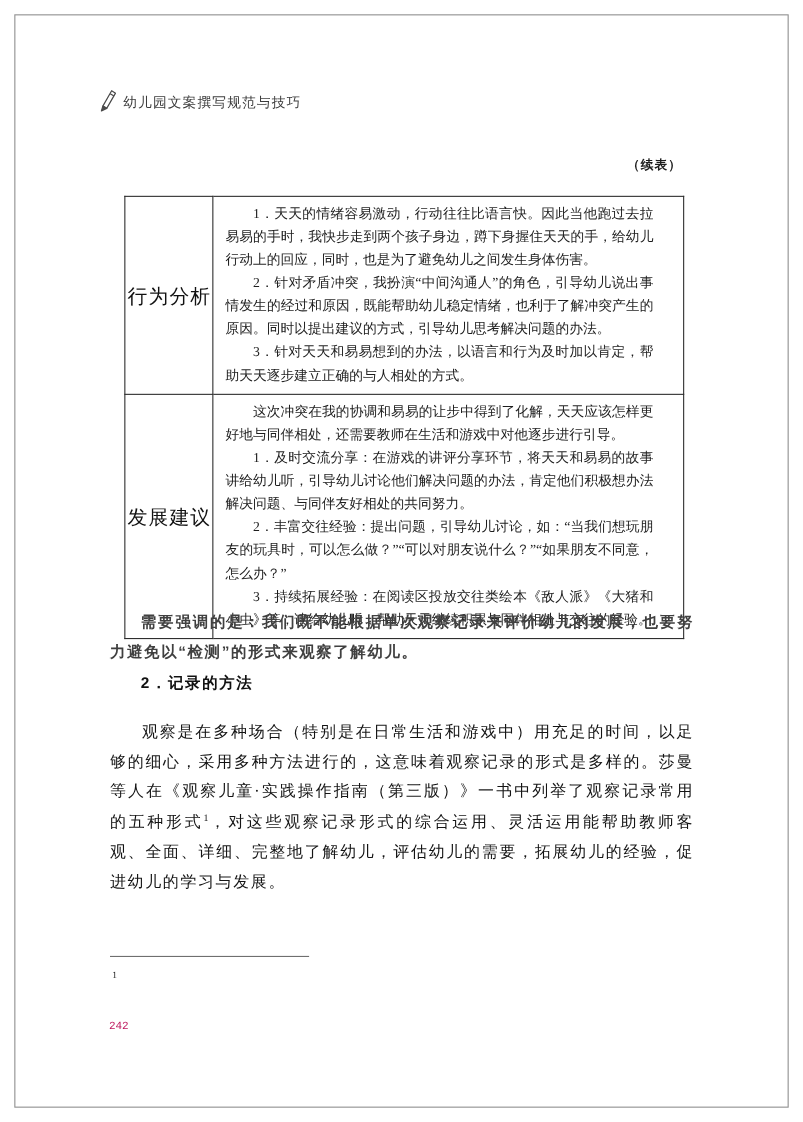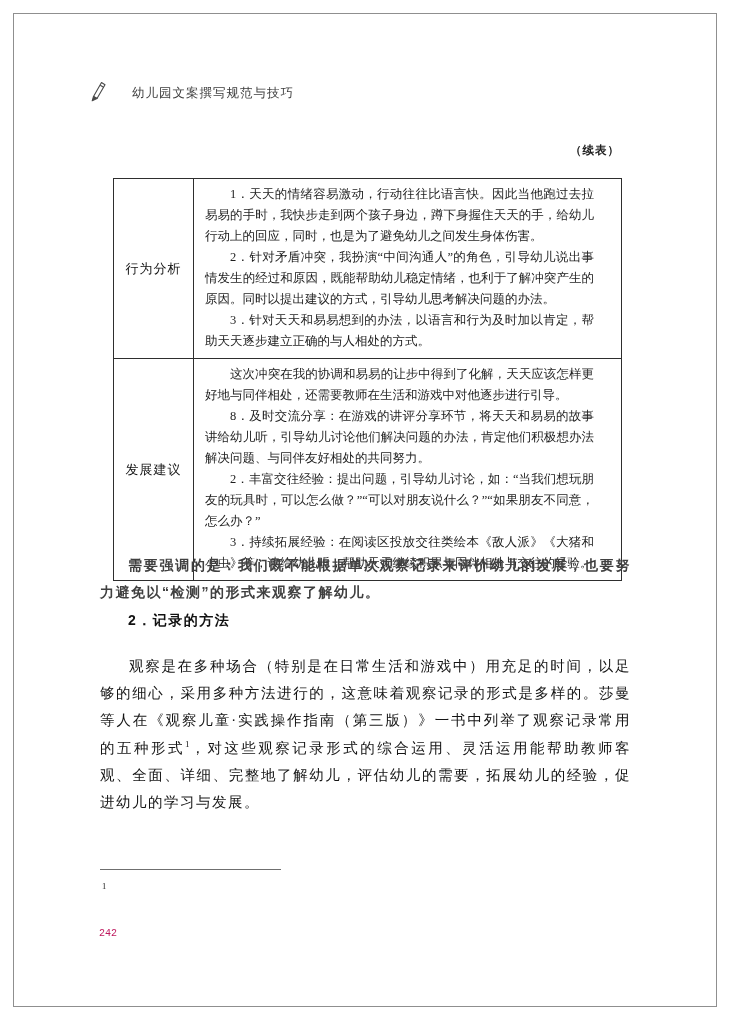--- a/index.html
+++ b/index.html
@@ -18,21 +18,21 @@
     position: absolute;
     left: 13px; top: 13px; right: 13px; bottom: 13px;
     border: 1px solid #8f8f8f;
     pointer-events: none;
   }
 
   
   .running-header {
     position: absolute;
     left: 88px; top: 76px;
-    display: flex; align-items: flex-end; gap: 25px;
+    display: flex; align-items: flex-end; gap: 5px;
     font-family: "Liberation Sans", sans-serif;
     font-size: 12.5px; letter-spacing: 1px;
     color: #3c3c3c;
   }
   .pen-icon-wrap { position: relative; top: 3px; }
 
   
   .continued-label {
     position: absolute;
     right: 110px; top: 143px;
@@ -49,22 +49,22 @@
     width: 509px;
     border-collapse: collapse;
     table-layout: fixed;
   }
   .obs-table td {
     border: 1px solid #2e2e2e;
     vertical-align: middle;
   }
   .row-header-cell {
     width: 80px;
-    text-align: center;
-    font-size: 13px;
+    text-align: right;
+    font-size: 18px;
     letter-spacing: 1px;
     color: #111;
   }
   .row-content-cell {
     padding: 5px 27px 6px 11px;
     font-size: 12.5px;
     line-height: 21px;
   }
   .row-content-cell p {
     margin: 0;
@@ -172,21 +172,21 @@
       <td class="row-content-cell">
         <p>1．天天的情绪容易激动，行动往往比语言快。因此当他跑过去拉易易的手时，我快步走到两个孩子身边，蹲下身握住天天的手，给幼儿行动上的回应，同时，也是为了避免幼儿之间发生身体伤害。</p>
         <p>2．针对矛盾冲突，我扮演“中间沟通人”的角色，引导幼儿说出事情发生的经过和原因，既能帮助幼儿稳定情绪，也利于了解冲突产生的原因。同时以提出建议的方式，引导幼儿思考解决问题的办法。</p>
         <p>3．针对天天和易易想到的办法，以语言和行为及时加以肯定，帮助天天逐步建立正确的与人相处的方式。</p>
       </td>
     </tr>
     <tr>
       <td class="row-header-cell">发展建议</td>
       <td class="row-content-cell">
         <p>这次冲突在我的协调和易易的让步中得到了化解，天天应该怎样更好地与同伴相处，还需要教师在生活和游戏中对他逐步进行引导。</p>
-        <p>8．及时交流分享：在游戏的讲评分享环节，将天天和易易的故事讲给幼儿听，引导幼儿讨论他们解决问题的办法，肯定他们积极想办法解决问题、与同伴友好相处的共同努力。</p>
+        <p>1．及时交流分享：在游戏的讲评分享环节，将天天和易易的故事讲给幼儿听，引导幼儿讨论他们解决问题的办法，肯定他们积极想办法解决问题、与同伴友好相处的共同努力。</p>
         <p>2．丰富交往经验：提出问题，引导幼儿讨论，如：“当我们想玩朋友的玩具时，可以怎么做？”“可以对朋友说什么？”“如果朋友不同意，怎么办？”</p>
         <p>3．持续拓展经验：在阅读区投放交往类绘本《敌人派》《大猪和小虫》等，读给幼儿听，帮助天天继续积累与同伴相处与交往的经验。</p>
       </td>
     </tr>
   </tbody>
 </table>
 
 <div class="emphasis-paragraph">需要强调的是：我们既不能根据单次观察记录来评价幼儿的发展，也要努力避免以“检测”的形式来观察了解幼儿。</div>
 
 <div class="section-heading">2．记录的方法</div>

